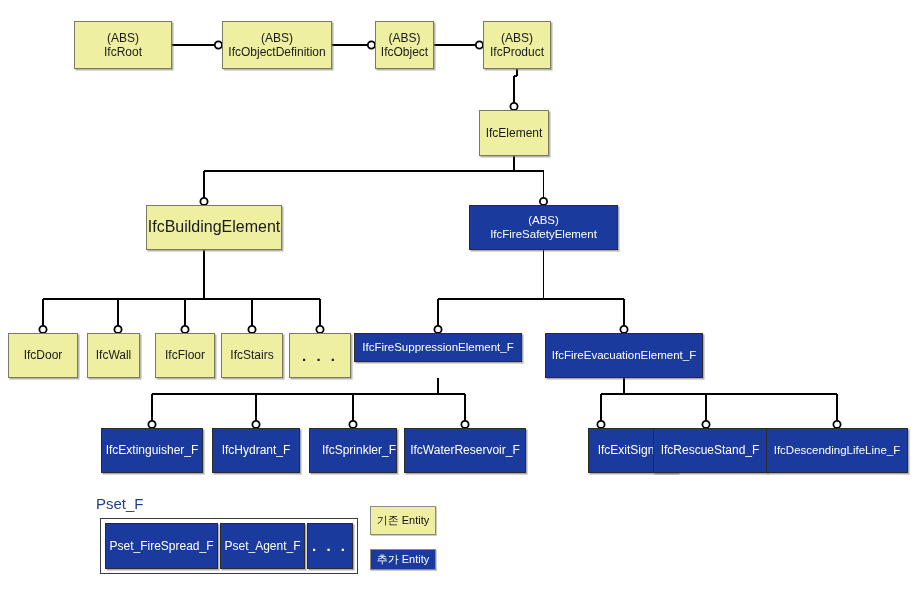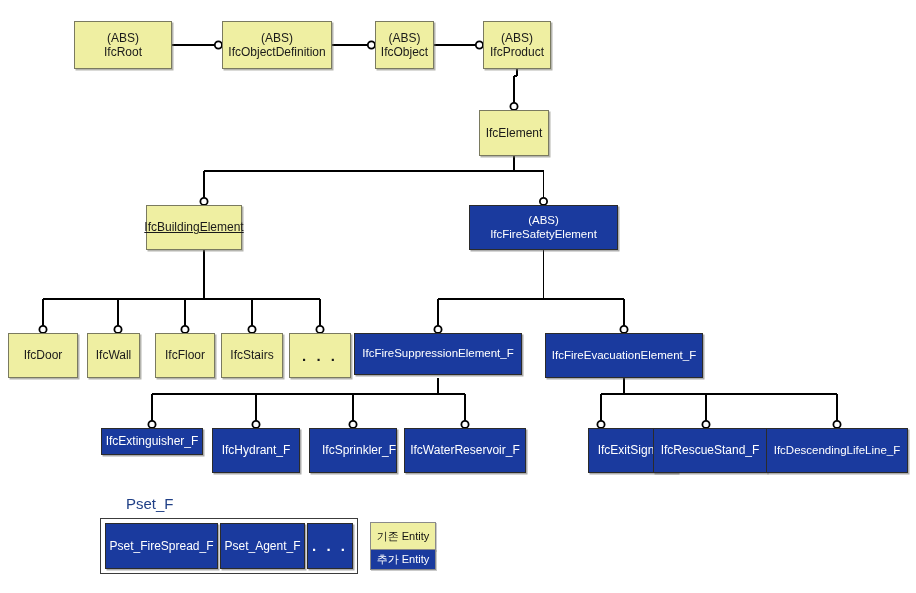--- a/index.html
+++ b/index.html
@@ -168,21 +168,21 @@
         <span class="abs">(ABS)</span>
         <span class="nm">IfcObject</span>
       </div>
       <div class="node existing" style="left: 483px; top: 21px; width: 68px; height: 48px; font-size: 12px;">
         <span class="abs">(ABS)</span>
         <span class="nm">IfcProduct</span>
       </div>
       <div class="node existing" style="left: 479px; top: 110px; width: 70px; height: 46px; font-size: 12px;">
         <span class="nm">IfcElement</span>
       </div>
-      <div class="node existing" style="left: 146px; top: 205px; width: 96px; height: 45px; font-size: 12px; text-decoration: underline;">
+      <div class="node existing" style="left: 146px; top: 205px; width: 136px; height: 45px; font-size: 16px;">
         <span class="nm">IfcBuildingElement</span>
       </div>
       <div class="node added" style="left: 469px; top: 205px; width: 149px; height: 45px; font-size: 11.5px;">
         <span class="abs">(ABS)</span>
         <span class="nm">IfcFireSafetyElement</span>
       </div>
       <div class="node existing" style="left: 8px; top: 333px; width: 70px; height: 45px; font-size: 12px;">
         <span class="nm">IfcDoor</span>
       </div>
       <div class="node existing" style="left: 87px; top: 333px; width: 53px; height: 45px; font-size: 12px;">
@@ -190,27 +190,27 @@
       </div>
       <div class="node existing" style="left: 155px; top: 333px; width: 60px; height: 45px; font-size: 12px;">
         <span class="nm">IfcFloor</span>
       </div>
       <div class="node existing" style="left: 221px; top: 333px; width: 62px; height: 45px; font-size: 12px;">
         <span class="nm">IfcStairs</span>
       </div>
       <div class="node existing ellipsis" style="left: 289px; top: 333px; width: 62px; height: 45px; font-size: 12px;">
         <span class="nm">. . .</span>
       </div>
-      <div class="node added" style="left: 354px; top: 333px; width: 168px; height: 42px; font-size: 11.5px;">
+      <div class="node added" style="left: 354px; top: 333px; width: 168px; height: 29px; font-size: 11.5px;">
         <span class="nm">IfcFireSuppressionElement_F</span>
       </div>
       <div class="node added" style="left: 545px; top: 333px; width: 158px; height: 45px; font-size: 11.5px;">
         <span class="nm">IfcFireEvacuationElement_F</span>
       </div>
-      <div class="node added" style="left: 101px; top: 428px; width: 102px; height: 27px; font-size: 12px;">
+      <div class="node added" style="left: 101px; top: 428px; width: 102px; height: 45px; font-size: 12px;">
         <span class="nm">IfcExtinguisher_F</span>
       </div>
       <div class="node added" style="left: 212px; top: 428px; width: 88px; height: 45px; font-size: 12px;">
         <span class="nm">IfcHydrant_F</span>
       </div>
       <div class="node added" style="left: 309px; top: 428px; width: 88px; height: 45px; font-size: 12px; padding-left: 12px;">
         <span class="nm">IfcSprinkler_F</span>
       </div>
       <div class="node added" style="left: 404px; top: 428px; width: 122px; height: 45px; font-size: 12px;">
         <span class="nm">IfcWaterReservoir_F</span>
@@ -219,35 +219,35 @@
         <span class="nm">IfcExitSign_F</span>
       </div>
       <div class="node added" style="left: 653px; top: 428px; width: 114px; height: 45px; font-size: 12px;">
         <span class="nm">IfcRescueStand_F</span>
       </div>
       <div class="node added" style="left: 766px; top: 428px; width: 142px; height: 45px; font-size: 11.5px;">
         <span class="nm">IfcDescendingLifeLine_F</span>
       </div>
     </div>
 
-  <div id="pset-title" style="left: 96px; top: 495px; margin-left: 30px;">Pset_F</div>
+  <div id="pset-title" style="left: 96px; top: 495px;">Pset_F</div>
   <div id="pset-group" style="left: 100px; top: 518px; width: 258px; height: 56px;"></div>
   <div id="pset-layer">
       <div class="node added" style="left: 105px; top: 523px; width: 113px; height: 46px; font-size: 12px; text-align: center;">
         <span class="nm">Pset_FireSpread_F</span>
       </div>
       <div class="node added" style="left: 220px; top: 523px; width: 85px; height: 46px; font-size: 12px;">
         <span class="nm">Pset_Agent_F</span>
       </div>
       <div class="node added ellipsis" style="left: 307px; top: 523px; width: 46px; height: 46px; font-size: 12px;">
         <span class="nm">. . .</span>
       </div>
     </div>
 
   <div id="legend">
-      <div class="legend-row existing" style="left: 370px; top: 522px; width: 66px; height: 29px; align-items: center;">
+      <div class="legend-row existing" style="left: 370px; top: 506px; width: 66px; height: 29px; align-items: center;">
         <span>기존 Entity</span>
       </div>
       <div class="legend-row added" style="left: 370px; top: 549px; width: 66px; height: 21px;">
         <span>추가 Entity</span>
       </div>
     </div>
 </div>
 
 </body></html>

